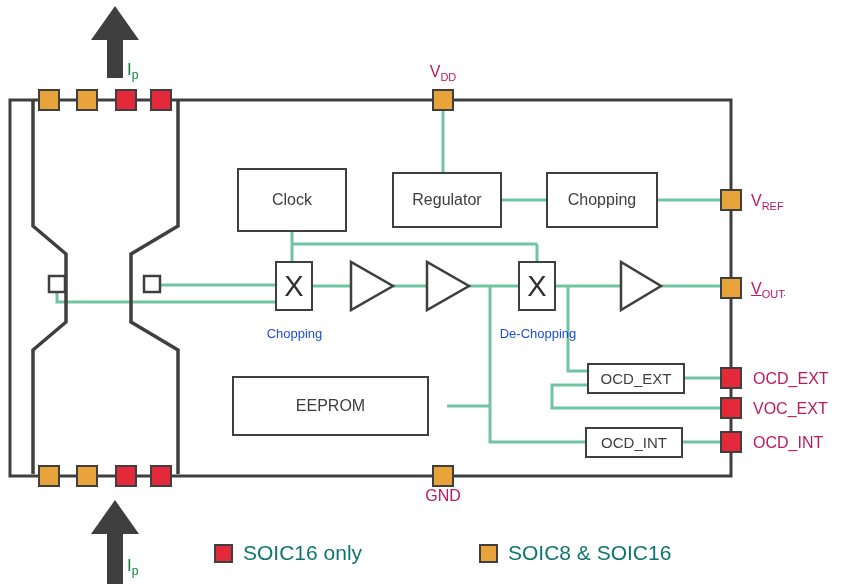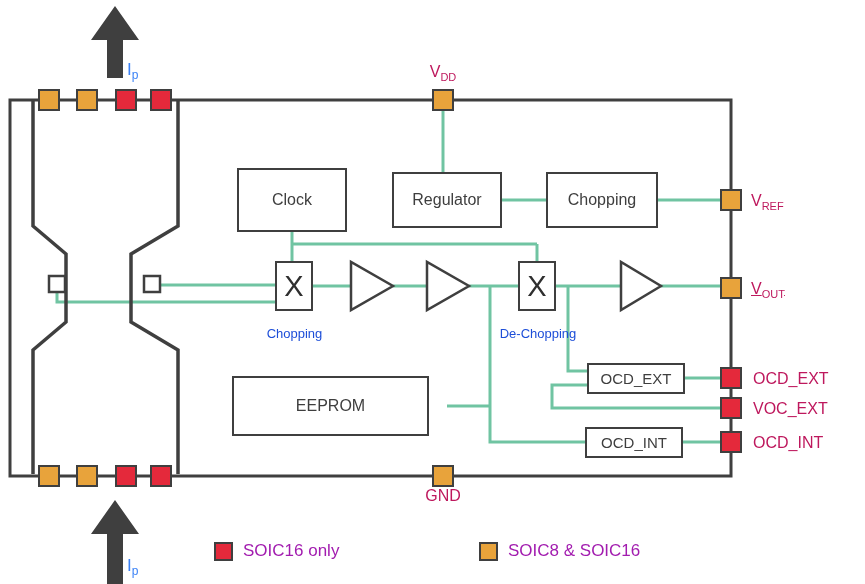--- a/index.html
+++ b/index.html
@@ -41,26 +41,26 @@
 
   .pin-label{
     position:absolute;font-size:16px;color:#be185d;white-space:nowrap;line-height:20px;
   }
   .pin-label sub{font-size:11px;}
   .pin-label.center{text-align:center;}
   .sub-label{
     position:absolute;font-size:13px;color:#1d4ed8;white-space:nowrap;text-align:center;
   }
   .current-label{
-    position:absolute;font-size:17px;color:#3b82f6;white-space:nowrap;
+    position:absolute;font-size:17px;color:#15803d;white-space:nowrap;
   }
   .current-label sub{font-size:12px;}
   .legend-item{
     position:absolute;display:flex;align-items:center;gap:10px;
-    font-size:17px;color:#a21caf;white-space:nowrap;
+    font-size:21px;color:#0f766e;white-space:nowrap;
   }
   .legend-swatch{width:19px;height:19px;box-sizing:border-box;border:2.5px solid var(--dark);flex:0 0 auto;}
   .legend-swatch.red{background:var(--red);}
   .legend-swatch.orange{background:var(--orange);}
 </style>
 </head>
 <body>
 
 <div class="stage">
 

